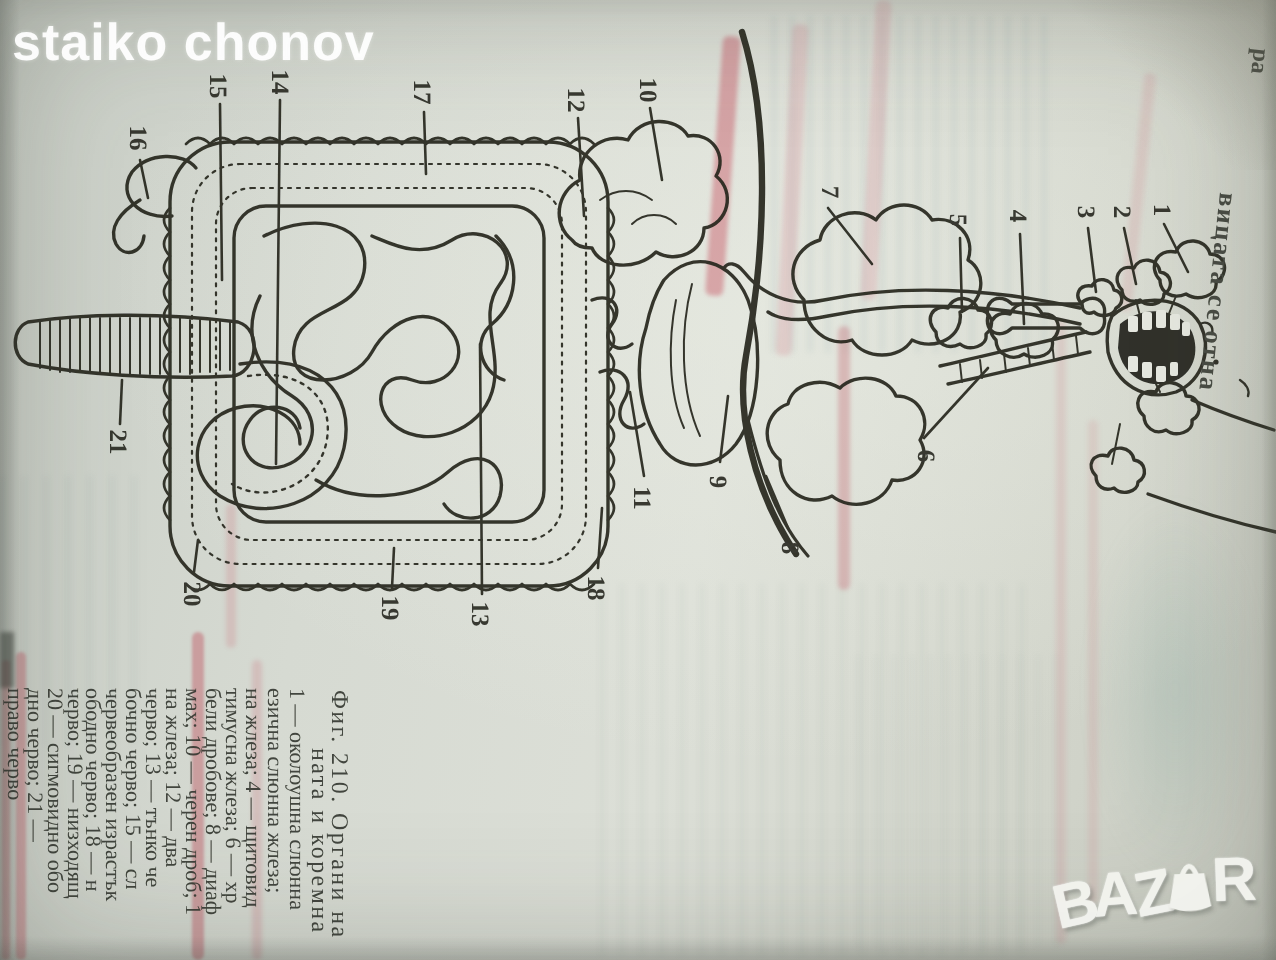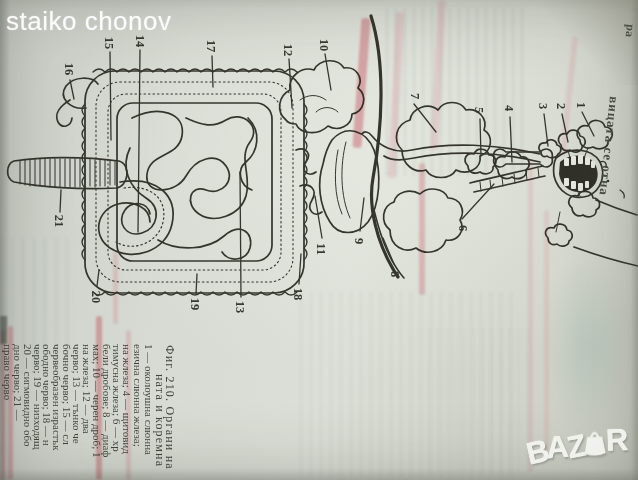--- a/index.html
+++ b/index.html
@@ -38,21 +38,21 @@
   .r6{left:126px;top:330px;width:5px;height:150px;background:rgba(205,128,138,.30);filter:blur(1px);}
   .r7{left:113px;top:252px;width:5px;height:72px;background:rgba(205,128,138,.28);filter:blur(1px);}
   .r8{left:8px;top:326px;width:5px;height:154px;background:rgba(192,94,104,.42);filter:blur(.8px);}
   .r9{left:1px;top:330px;width:4px;height:150px;background:rgba(192,94,104,.38);filter:blur(.8px);}
   .r10{left:528px;top:160px;width:5px;height:312px;background:rgba(208,138,146,.22);filter:blur(1.2px);}
   .r11{left:544px;top:210px;width:5px;height:242px;background:rgba(208,138,146,.20);filter:blur(1.2px);}
   .r12{left:566px;top:36px;width:6px;height:120px;background:rgba(208,138,146,.22);transform:rotate(6deg);filter:blur(1.2px);}
   svg.fig{position:absolute;left:0;top:0;}
   .watermark{
     left:6px;top:6px;
-    font-family:"Liberation Sans",sans-serif;font-weight:400;font-size:26px;letter-spacing:.5px;
+    font-family:"Liberation Sans",sans-serif;font-weight:700;font-size:26px;letter-spacing:.5px;
     color:rgba(255,255,255,.93);text-shadow:0 0 2px rgba(255,255,255,.35);text-align:center;
   }
   .logo{
     left:526px;top:427px;display:flex;align-items:flex-end;
     transform:rotate(-8deg);opacity:.95;
     font-family:"Liberation Sans",sans-serif;font-weight:800;font-size:31px;color:#f3f4ef;
     text-shadow:0 0 1px #fff, 1px 2px 2px rgba(90,95,88,.45);
   }
   .logo span{display:inline-block;line-height:1;margin-right:-2px;}
   .logo span:nth-child(1){transform:rotate(-5deg);}

